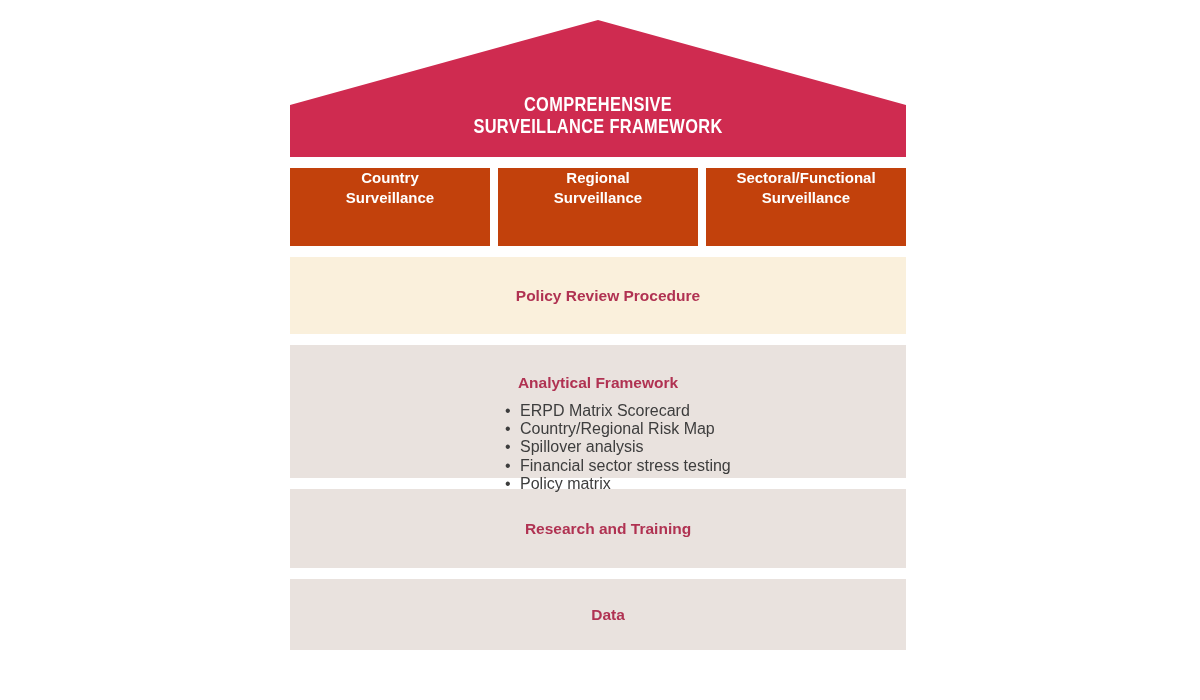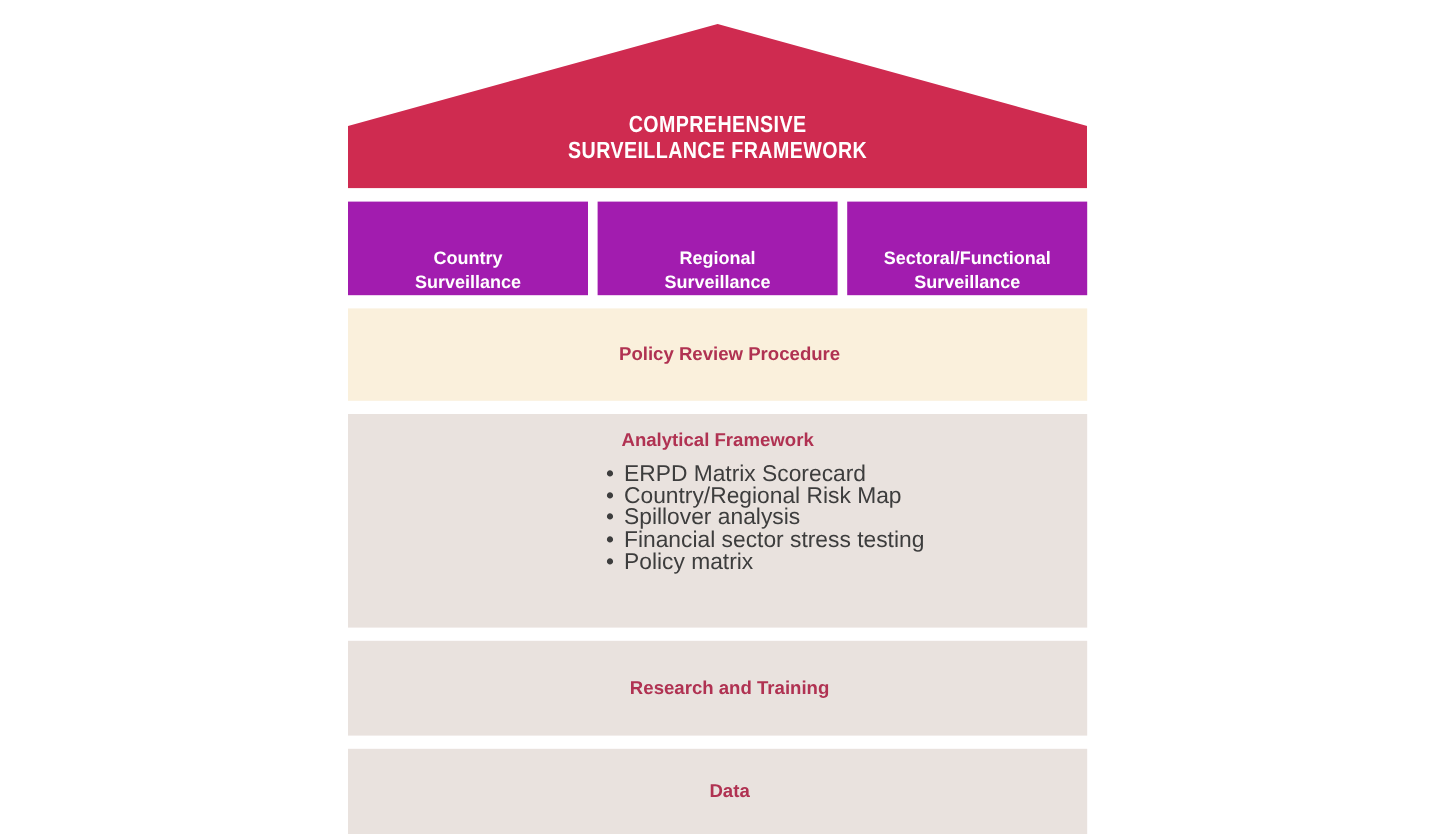--- a/index.html
+++ b/index.html
@@ -47,65 +47,65 @@
     white-space: nowrap;
   }
   
   .pillar-row {
     display: flex;
     gap: 8px;
     height: 78px;
   }
   .pillar {
     flex: 1 1 0;
-    background: #a21caf;
+    background: #c2410c;
     color: #ffffff;
     font-weight: bold;
     font-size: 15px;
     line-height: 20px;
     display: flex;
     flex-direction: column;
     align-items: center;
-    justify-content: flex-end;
+    justify-content: flex-start;
     text-align: center;
   }
   
   .band {
     display: flex;
     align-items: center;
     justify-content: center;
     text-align: center;
     color: #B03252;
     font-weight: bold;
     font-size: 15.5px;
     padding-left: 20px;
   }
   .band-cream { background: #FAF0DC; height: 77px; }
   .band-gray  { background: #E9E2DE; text-align: center; }
   .band-research { height: 79px; }
   .band-data { height: 71px; }
   
   .analytical {
     background: #E9E2DE;
-    height: 178px;
+    height: 133px;
     box-sizing: border-box;
-    padding-top: 14px;
+    padding-top: 29px;
   }
   .analytical-title {
     text-align: center;
     color: #B03252;
     font-weight: bold;
     font-size: 15.5px;
   }
   .analytical-list {
     list-style: none;
     margin: 10px 0 3px 0;
     padding: 0 0 0 215px;
     color: #3D3D3D;
-    font-size: 19px;
+    font-size: 16px;
     line-height: 18.2px;
   }
   .analytical-list li {
     position: relative;
     padding-left: 15px;
   }
   .analytical-list li::before {
     content: "•";
     position: absolute;
     left: 0;

